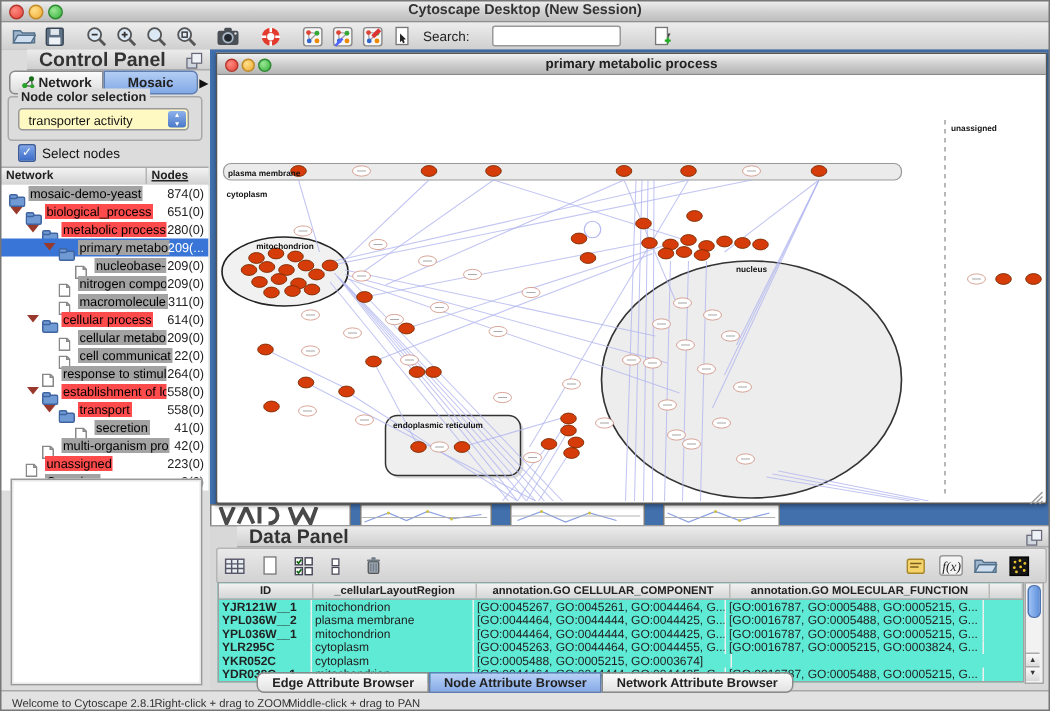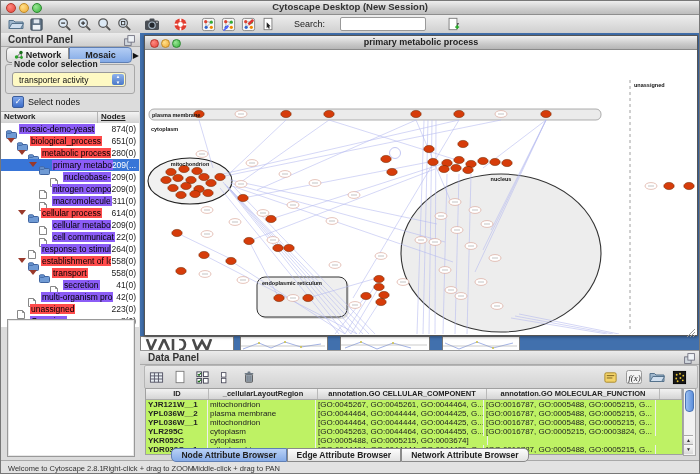--- a/index.html
+++ b/index.html
@@ -11,29 +11,29 @@
   #titlebar{left:0;top:0;width:700px;height:14px;
     background:linear-gradient(#f2f2f2,#cfcfcf 60%,#bdbdbd);border-bottom:1px solid #8e8e8e;}
   #titlebar .title{width:100%;text-align:center;font-size:9.5px;font-weight:bold;color:#333;line-height:14px;}
   .light{width:8px;height:8px;border-radius:50%;top:3px;}
   
   #toolbar{left:0;top:15px;width:700px;height:18px;
     background:linear-gradient(#ededed,#cfcfcf);border-bottom:1px solid #9a9a9a;
     display:flex;align-items:center;}
   .tbicon{width:16px;height:16px;margin:0 2px;display:flex;align-items:center;justify-content:center;}
   .gap{margin-left:10px !important;}
-  #search-area{display:flex;align-items:center;margin-left:16px;gap:12px;}
+  #search-area{display:flex;align-items:center;margin-left:4px;gap:12px;}
   #search-label{font-size:9px;color:#222;margin-right:3px;}
   #search-box{width:84px;height:12px;background:#fff;border:1px solid #999;border-radius:2px;display:flex;}
   #search-input{flex:1;border:none;outline:none;font-size:8px;background:transparent;}
   #search-arrow{width:11px;border-left:1px solid #bbb;font-size:6px;color:#444;text-align:center;line-height:12px;}
   
   #control-panel{left:0;top:33px;width:140px;height:427px;background:#dcdcdc;border-right:1px solid #9a9a9a;}
   .panel-head{height:13px;background:linear-gradient(#ececec,#cfcfcf);border-bottom:1px solid #aaa;
-    font-size:10px;font-weight:bold;color:#333;line-height:13px;padding-left:8px;position:relative;}
+    font-size:13px;font-weight:bold;color:#333;line-height:13px;padding-left:8px;position:relative;margin-left:18px;}
   .float-ic{position:absolute;right:4px;top:1px;}
   #cp-tabs{left:6px;top:14px;width:126px;height:16px;display:flex;}
   .cp-tab{flex:1;font-size:9px;font-weight:bold;color:#222;text-align:center;line-height:15px;
     background:linear-gradient(#fbfbfb,#dcdcdc);border:1px solid #8a8a8a;display:flex;align-items:center;justify-content:center;gap:2px;}
   .cp-tab:first-child{border-radius:4px 0 0 4px;}
   .cp-tab.sel{background:linear-gradient(#b3cdf4,#82a9e6);border-color:#5f7fb4;border-radius:0 4px 4px 0;}
   #cp-tab-arrow{position:absolute;right:-7px;top:4px;font-size:8px;color:#111;}
   #groupbox{left:5px;top:31px;width:128px;height:28px;border:1px solid #a8a8a8;border-radius:3px;}
   #groupbox .legend{position:absolute;left:6px;top:-6px;background:#dcdcdc;font-size:8.5px;font-weight:bold;color:#222;padding:0 2px;}
   #dropdown{position:absolute;left:6px;top:7px;width:114px;height:15px;background:#fef9c3;border:1px solid #999;
@@ -47,42 +47,42 @@
   #tree-header{left:0;top:78px;width:139px;height:11px;display:flex;
     background:linear-gradient(#f4f4f4,#d2d2d2);border-top:1px solid #aaa;border-bottom:1px solid #aaa;}
   #tree-header .c1{flex:1;font-size:8px;font-weight:bold;color:#222;padding-left:4px;line-height:10px;}
   #tree-header .c2{width:38px;font-size:8px;font-weight:bold;color:#222;border-left:1px solid #b5b5b5;padding-left:3px;line-height:10px;text-decoration:underline;}
   #tree{left:0;top:90px;width:139px;height:204px;background:#fff;overflow:hidden;}
   .trow{height:12px;position:relative;white-space:nowrap;}
   .trow.sel{background:#3875d7;}
   .tri{position:absolute;top:3px;width:0;height:0;border-left:4px solid transparent;border-right:4px solid transparent;border-top:5px solid #99392b;}
   .ticon{position:absolute;top:2px;}
   .tlabel{position:absolute;top:1px;font-size:8.5px;color:#000;padding:0 1px;line-height:10px;}
-  .tlabel.green{background:#8b5cf6;}
+  .tlabel.green{background:#a3a3a3;}
   .tlabel.red{background:#ff4b4b;text-align:center;}
   .tcount{position:absolute;right:3px;top:1px;font-size:8.5px;color:#222;line-height:10px;background:#fff;}
   .trow.sel .tcount{color:#fff;background:transparent;}
   #birdseye{left:7px;top:286px;width:126px;height:136px;background:#fff;border:1px solid #999;box-shadow:inset 0 0 0 1px #e8e8e8;}
   
   #desktop{left:140px;top:33px;width:560px;height:317px;background:#4170ad;}
   .frag{position:absolute;top:303px;height:13px;background:#fff;border:1px solid #7a7a7a;}
   #network-window{position:absolute;left:4px;top:2px;width:552px;height:299px;background:#fff;
     border:1px solid #555;box-shadow:0 1px 3px rgba(0,0,0,.4);}
   #nw-titlebar{height:13px;background:linear-gradient(#f0f0f0,#cacaca 60%,#b6b6b6);border-bottom:1px solid #8a8a8a;position:relative;}
   #nw-titlebar .title{width:100%;text-align:center;font-size:9px;font-weight:bold;color:#222;line-height:13px;}
   .light.sm{width:7px;height:7px;top:3px;}
   #nw-canvas{position:absolute;left:0;top:14px;width:552px;height:284px;background:#fff;overflow:hidden;}
   #resize-grip{position:absolute;right:1px;bottom:1px;width:10px;height:10px;}
   
   #data-panel{left:140px;top:350px;width:560px;height:110px;background:#d8d8d8;border-top:1px solid #999;}
   #dp-toolbar{position:absolute;left:4px;top:14px;width:552px;height:22px;display:flex;align-items:center;
     background:linear-gradient(#e9e9e9,#d2d2d2);border:1px solid #b5b5b5;border-radius:2px;}
   .dpicon{width:17px;height:17px;margin:0 3px;display:flex;align-items:center;justify-content:center;}
   #dp-right-icons{position:absolute;right:6px;top:0;height:22px;display:flex;align-items:center;text-align:right;}
-  #dp-table{position:absolute;left:5px;top:37px;width:536px;height:65px;background:#bef264;border:1px solid #a0a0a0;font-size:8px;}
+  #dp-table{position:absolute;left:5px;top:37px;width:536px;height:65px;background:#5eead4;border:1px solid #a0a0a0;font-size:8px;}
   .hrow{display:flex;height:10px;background:linear-gradient(#f2f2f2,#d5d5d5);border-bottom:1px solid #aaa;}
   .hcell{font-size:7.5px;font-weight:bold;color:#222;text-align:center;border-right:1px solid #b9b9b9;
     overflow:hidden;white-space:nowrap;line-height:10px;}
   .drow{display:flex;height:9px;}
   .dcell{overflow:hidden;white-space:nowrap;color:#222;line-height:9px;border-right:1px solid #eee;padding-left:2px;box-sizing:border-box;}
   .c-id{width:62px;font-weight:bold;}
   .c-region{width:108px;}
   .c-cc{width:168px;}
   .c-mf{width:172px;}
   .c-fill{flex:1;}
@@ -889,22 +889,22 @@
       </div>
     </div>
   <div id="dp-scroll">
     <div id="dp-thumb"></div>
     <div class="sbtn" style="top:46px;">▲</div>
     <div class="sbtn" style="top:55px;">▼</div>
   </div>
 </div>
 
 <div id="dp-tabs" class="abs">
+    <span class="dp-tab">Edge Attribute Browser</span>
     <span class="dp-tab sel">Node Attribute Browser</span>
-    <span class="dp-tab">Edge Attribute Browser</span>
     <span class="dp-tab">Network Attribute Browser</span>
   </div>
 
 <div id="status-bar" class="abs">
   <span id="st-welcome">Welcome to Cytoscape 2.8.1</span>
   <span id="st-zoom">Right-click + drag to ZOOM</span>
   <span id="st-pan">Middle-click + drag to PAN</span>
 </div>
 
 <div id="frame" class="abs"></div>

